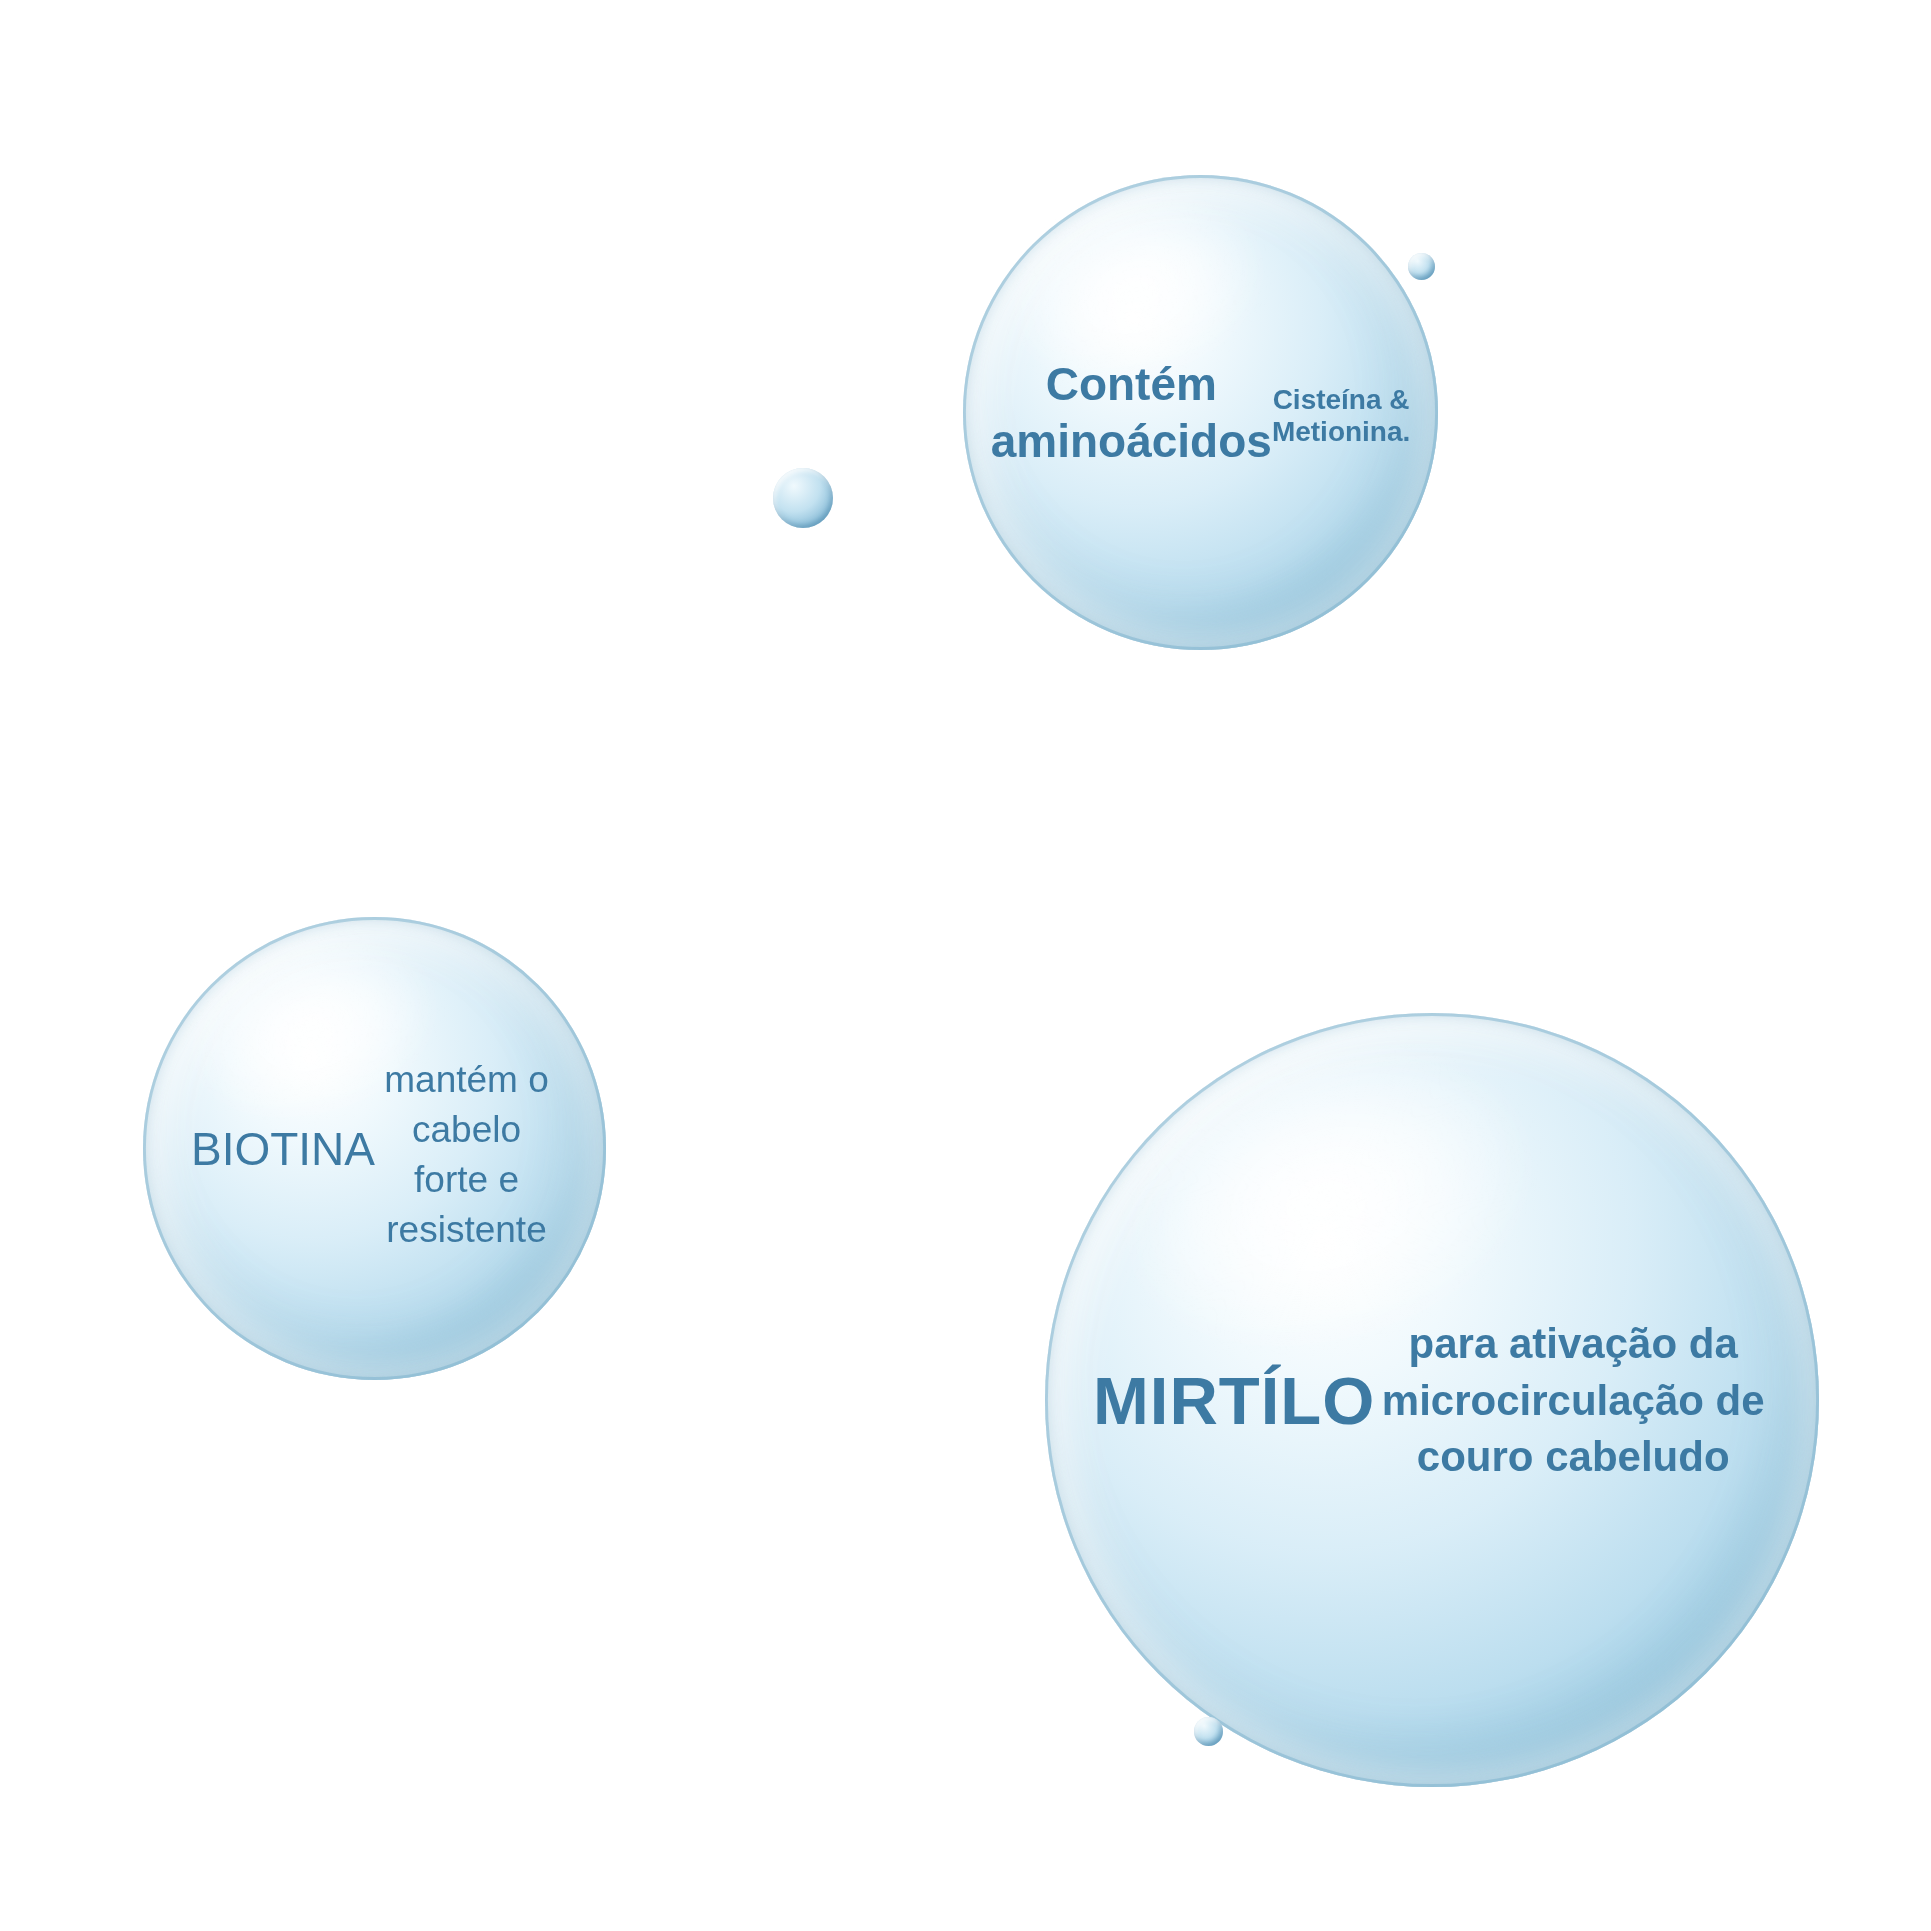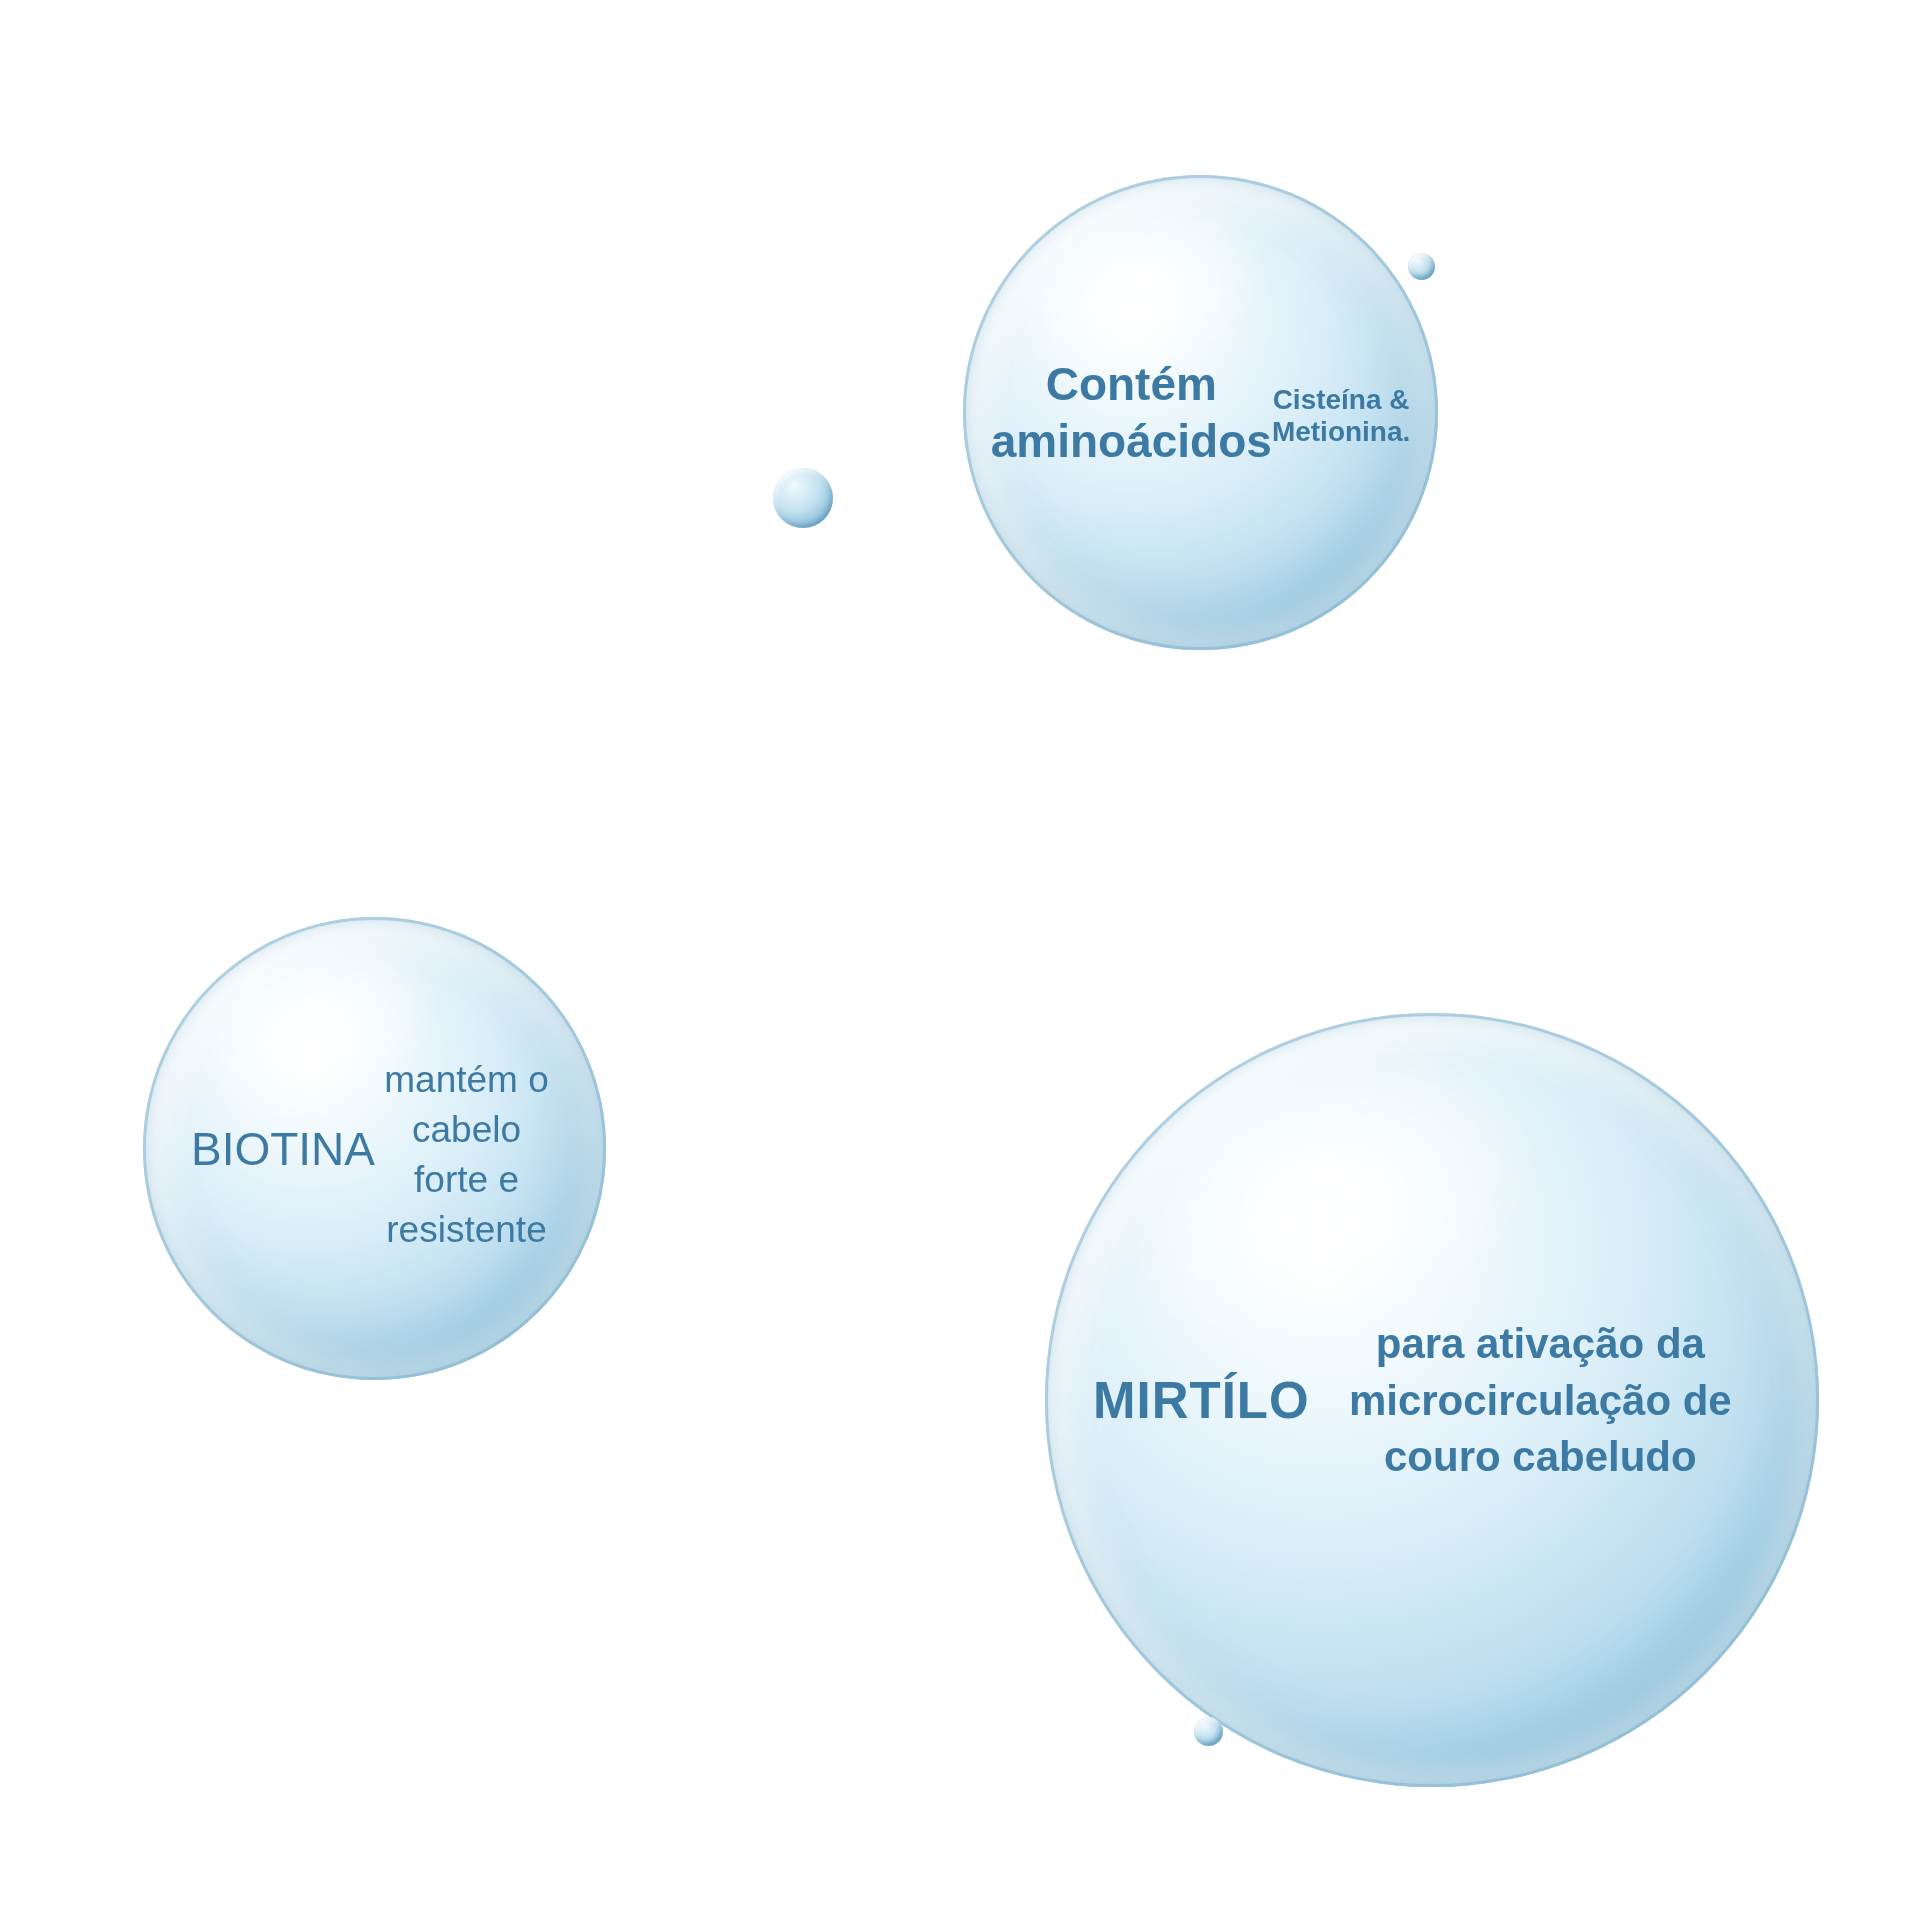--- a/index.html
+++ b/index.html
@@ -102,21 +102,21 @@
   .bubble-amino .title    { font-size: 46px; font-weight: bold; line-height: 1.22; max-width: 299px; }
   .bubble-amino .subtitle { font-size: 28px; font-weight: bold; margin-top: 7.7px; }
 
   .bubble-venus .title    { font-size: 68px; font-weight: bold; line-height: 1.18; max-width: 502px; letter-spacing: 1px; }
   .bubble-venus .subtitle { font-size: 42px; font-weight: bold; margin-top: 13.5px; }
   .bubble-venus .bubble-text { padding-bottom: 39px; }
 
   .bubble-biotina .title  { font-size: 46px; font-weight: normal; }
   .bubble-biotina .body   { font-size: 37px; font-weight: normal; margin-top: 13px; max-width: 270px; line-height: 1.35; }
 
-  .bubble-mirtilo .title  { font-size: 51px; font-weight: bold; letter-spacing: 1px; }
+  .bubble-mirtilo .title  { font-size: 67px; font-weight: bold; letter-spacing: 1px; }
   .bubble-mirtilo .body   { font-size: 42px; font-weight: bold; margin-top: 2px; max-width: 560px; line-height: 1.35; }
 </style>
 </head>
 <body>
 
 <div id="canvas">
 
   <div class="droplet droplet-1"></div>
   <div class="droplet droplet-2"></div>
   <div class="droplet droplet-3"></div>

